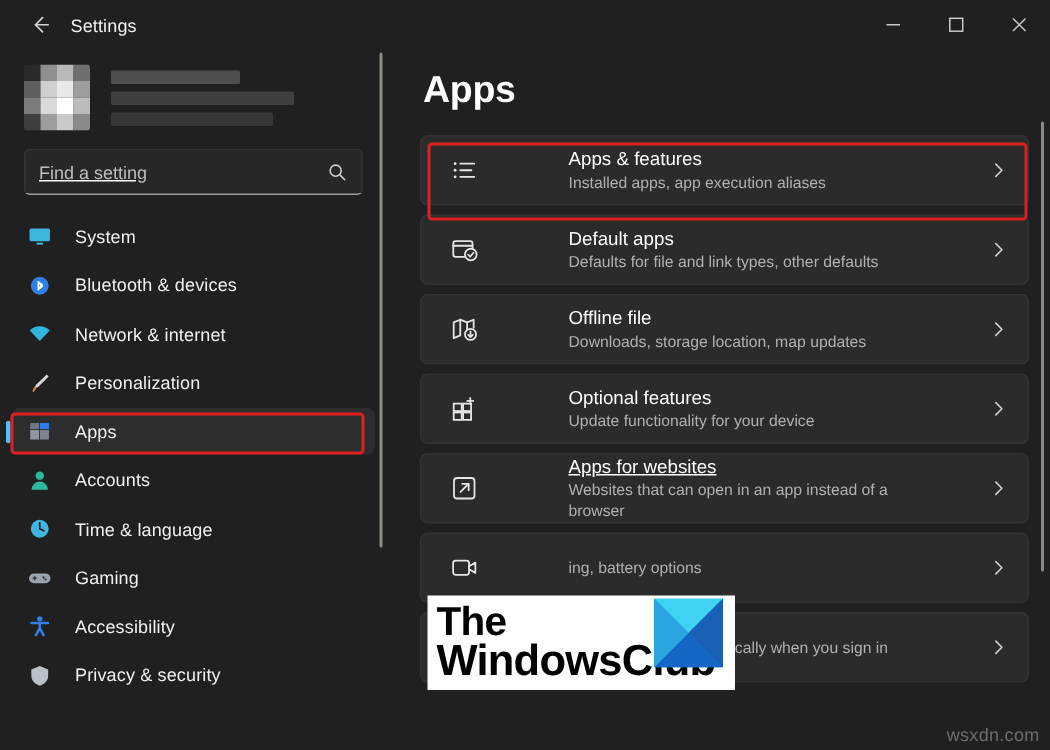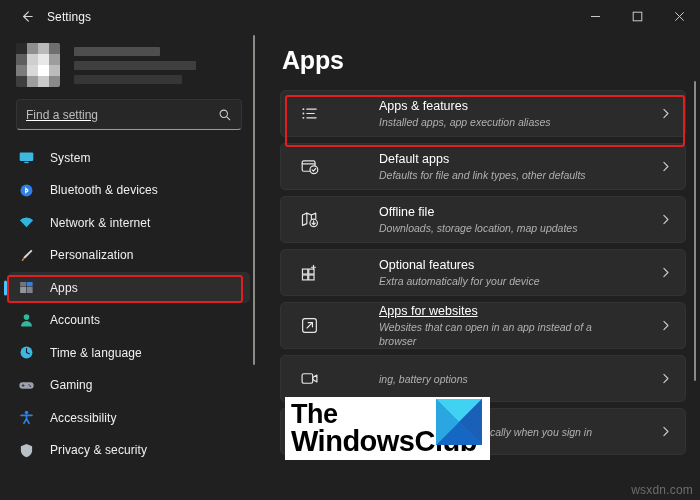--- a/index.html
+++ b/index.html
@@ -198,21 +198,20 @@
   .card-title {
     font-size: 12.5px;
     color: #ffffff;
     line-height: 15px;
   }
   .card-sub {
     font-size: 10.5px;
     color: #b0b0b0;
     line-height: 14px;
     margin-top: 1px;
-    font-style: italic;
   }
   .chev { color: #cfcfcf; display:flex; }
 
   .main-scrollbar {
     position: absolute;
     right: 4px; top: 48px;
     width: 2px; height: 300px;
     background: #8c8a84;
     border-radius: 1px;
   }
@@ -512,21 +511,21 @@
               <svg width="19" height="19" viewBox="0 0 20 20" fill="none" stroke="currentColor" stroke-width="1.25" stroke-linecap="round">
                 <rect x="2.6" y="6.4" width="5.6" height="5.2"></rect>
                 <rect x="2.6" y="12.6" width="5.6" height="5.2"></rect>
                 <rect x="9.2" y="12.6" width="5.6" height="5.2"></rect>
                 <rect x="9.2" y="6.4" width="5.6" height="5.2"></rect>
                 <path d="M14.2 2.4 V6.6 M12.1 4.5 H16.3"></path>
               </svg>
             </span>
             <span class="card-text">
               <span class="card-title" style="display: block;">Optional features</span>
-              <span class="card-sub" style="display: block;">Extra automatically for your device</span>
+              <span class="card-sub" style="display: block;">Update functionality for your device</span>
             </span>
             <span class="chev">
               <svg width="13" height="13" viewBox="0 0 16 16" fill="none" stroke="currentColor" stroke-width="1.35" stroke-linecap="round" stroke-linejoin="round">
                 <path d="M6 3 L11 8 L6 13"></path>
               </svg>
             </span>
           </div>
           <div class="card">
             <span class="card-ico">
               <svg width="19" height="19" viewBox="0 0 20 20" fill="none" stroke="currentColor" stroke-width="1.25" stroke-linecap="round" stroke-linejoin="round">

